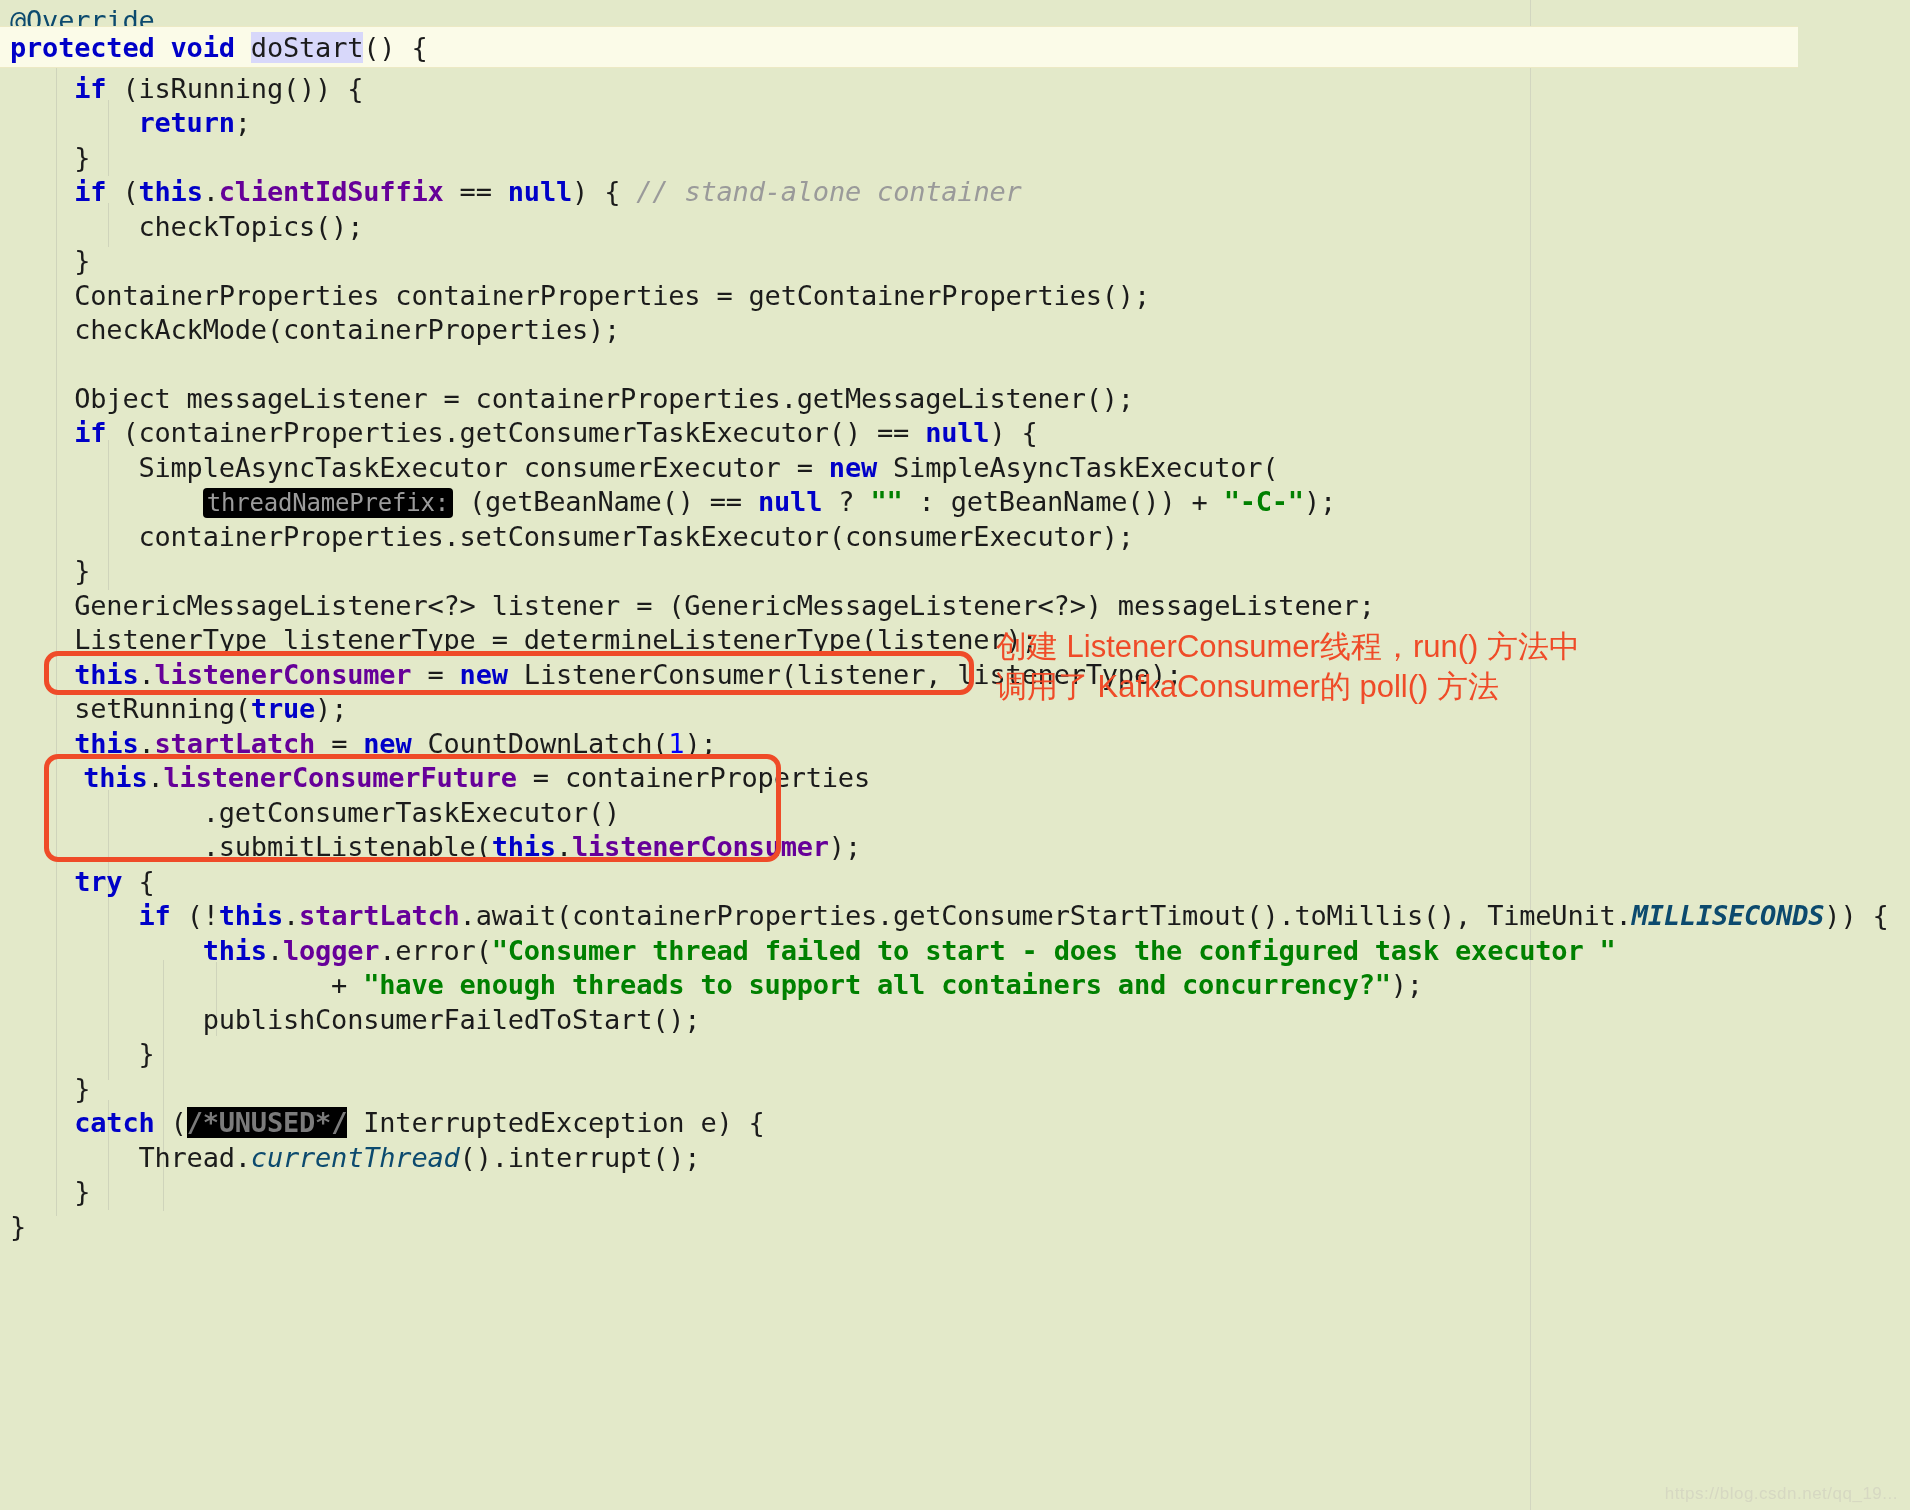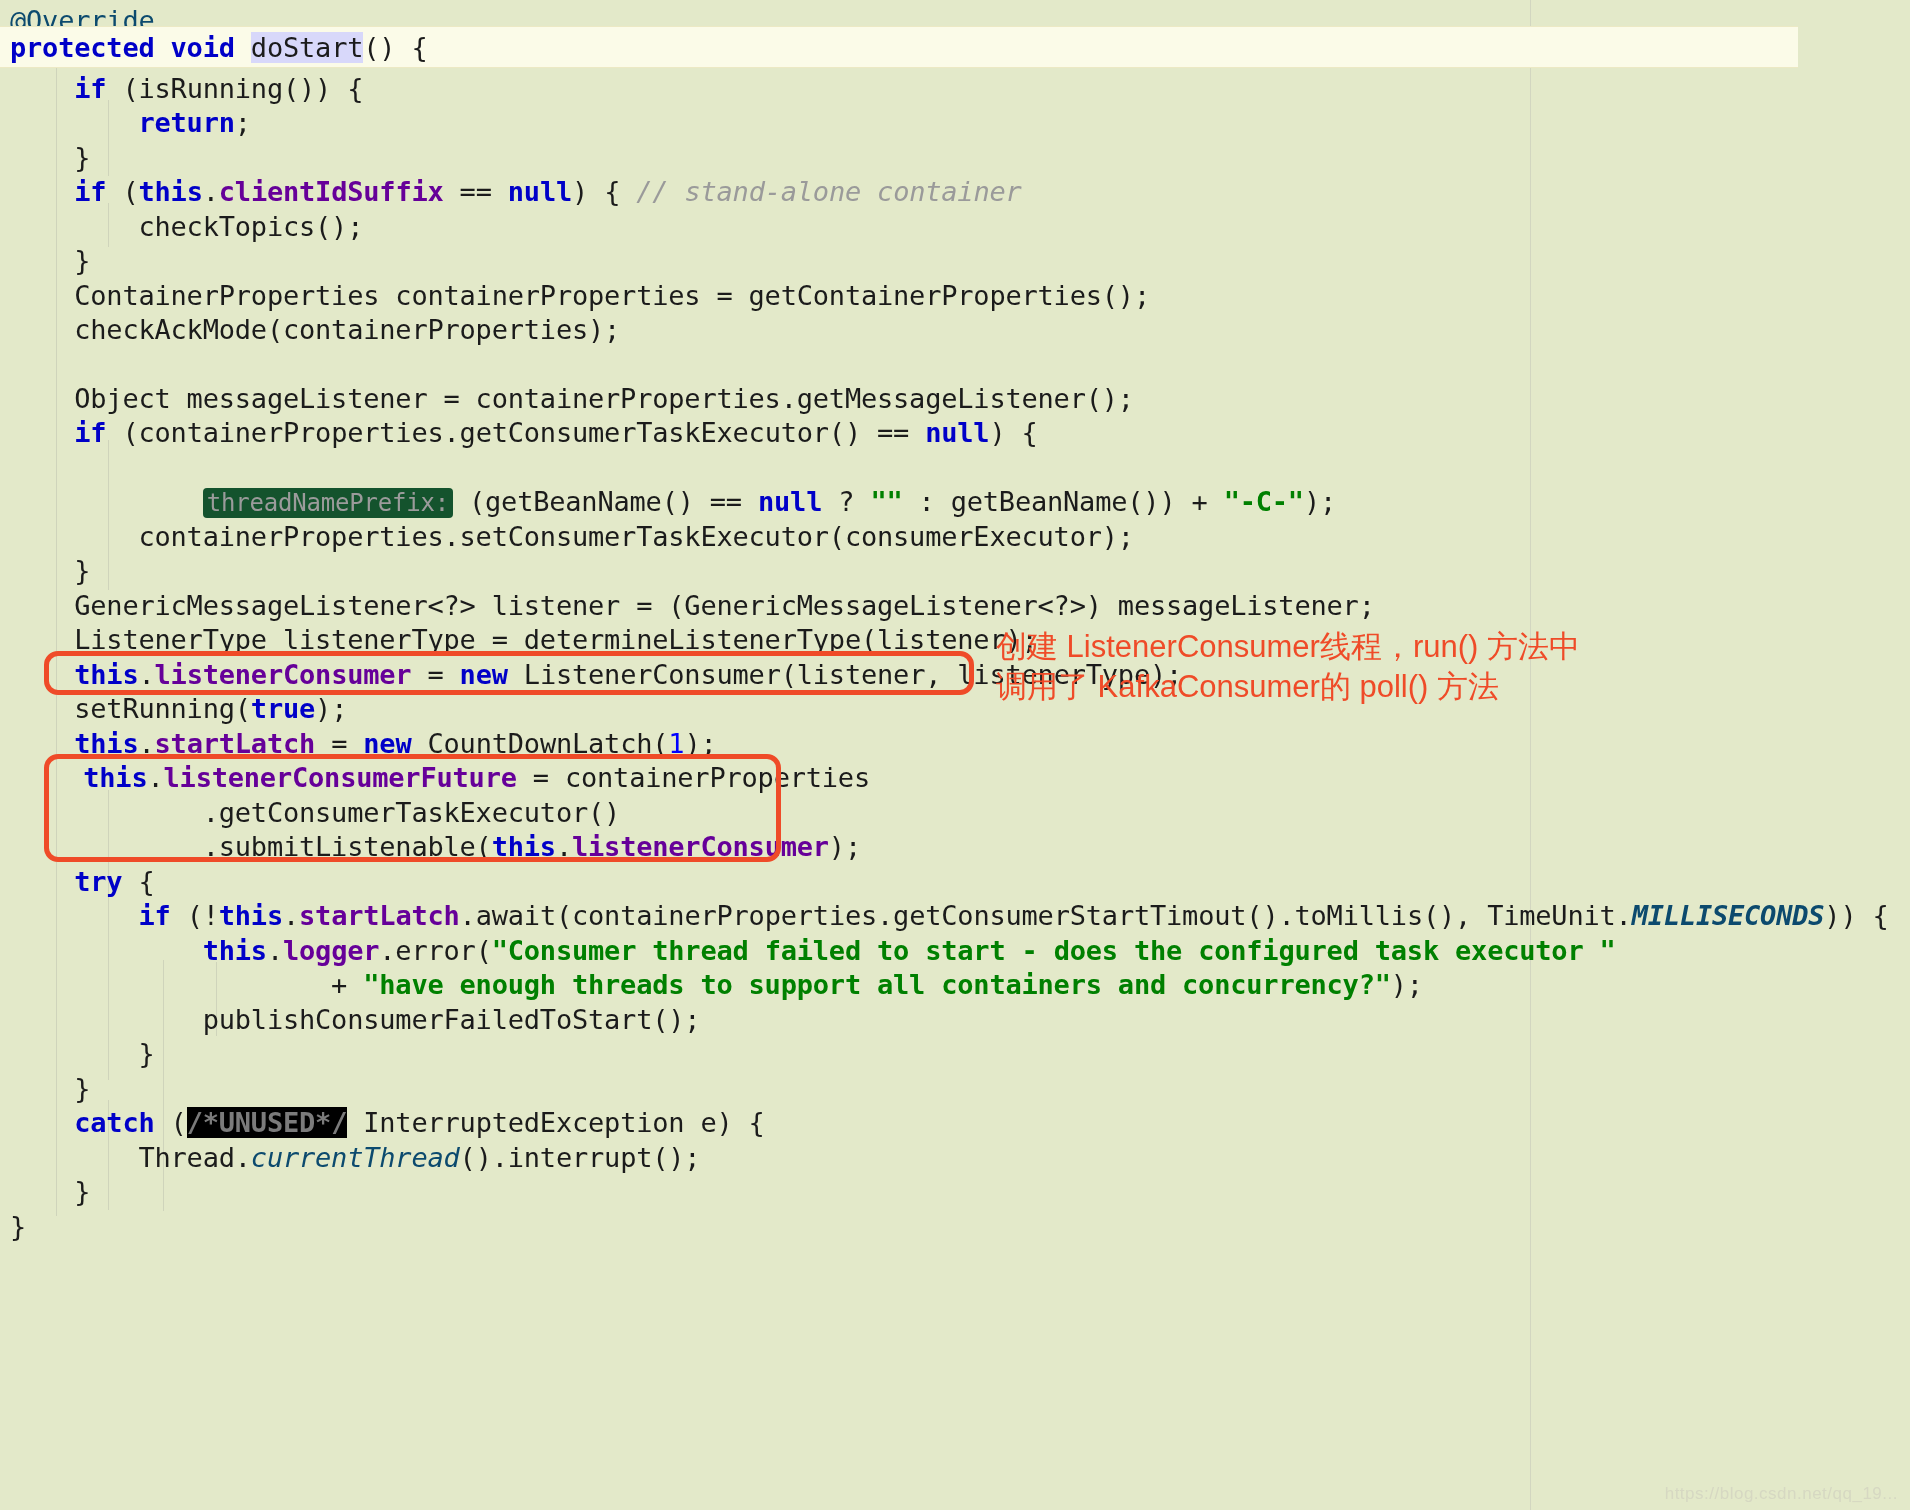--- a/index.html
+++ b/index.html
@@ -47,21 +47,21 @@
   .fld  { color: #660099; font-weight: bold; }
   .str  { color: #008000; font-weight: bold; }
   .num  { color: #0000ff; }
   .cmt  { color: #9a9a9a; font-style: italic; }
   .ann  { color: #0c4a6e; }
   .stat { color: #0c4a6e; font-weight: bold; font-style: italic; }
   .plain{ color: #1b1b1b; }
   .sel  { background: #d8d8fa; }
   .hint {
     color: #9b9b9b;
-    background: #14532d;
+    background: #000000;
     border-radius: 4px;
     padding: 1px 4px;
     font-size: 24px;
   }
   .unused {
     color: #7b7b7b;
     font-weight: bold;
     background: #000000;
   }
   
@@ -142,20 +142,21 @@
     <div class="line" style="position:absolute; top:275px;"><span class="plain">    ContainerProperties containerProperties = getContainerProperties();</span></div>
 
     <div class="line" style="position:absolute; top:309px;"><span class="plain">    checkAckMode(containerProperties);</span></div>
 
     <div class="line" style="position:absolute; top:343px;"><span class="plain"> </span></div>
 
     <div class="line" style="position:absolute; top:378px;"><span class="plain">    Object messageListener = containerProperties.getMessageListener();</span></div>
 
     <div class="line" style="position:absolute; top:412px;"><span class="plain">    </span><span class="kw">if</span><span class="plain"> (containerProperties.getConsumerTaskExecutor() == </span><span class="kw">null</span><span class="plain">) {</span></div>
 
+    <div class="line" style="position:absolute; top:447px;"><span class="plain">        SimpleAsyncTaskExecutor consumerExecutor = </span><span class="kw">new</span><span class="plain"> SimpleAsyncTaskExecutor(</span></div>
 
     <div class="line" style="position:absolute; top:481px;"><span class="plain">            </span><span class="hint">threadNamePrefix:</span><span class="plain"> (getBeanName() == </span><span class="kw">null</span><span class="plain"> ? </span><span class="str">""</span><span class="plain"> : getBeanName()) + </span><span class="str">"-C-"</span><span class="plain">);</span></div>
 
     <div class="line" style="position:absolute; top:516px;"><span class="plain">        containerProperties.setConsumerTaskExecutor(consumerExecutor);</span></div>
 
     <div class="line" style="position:absolute; top:550px;"><span class="plain">    }</span></div>
 
     <div class="line" style="position:absolute; top:585px;"><span class="plain">    GenericMessageListener&lt;?&gt; listener = (GenericMessageListener&lt;?&gt;) messageListener;</span></div>
 
     <div class="line" style="position:absolute; top:619px;"><span class="plain">    ListenerType listenerType = determineListenerType(listener);</span></div>

